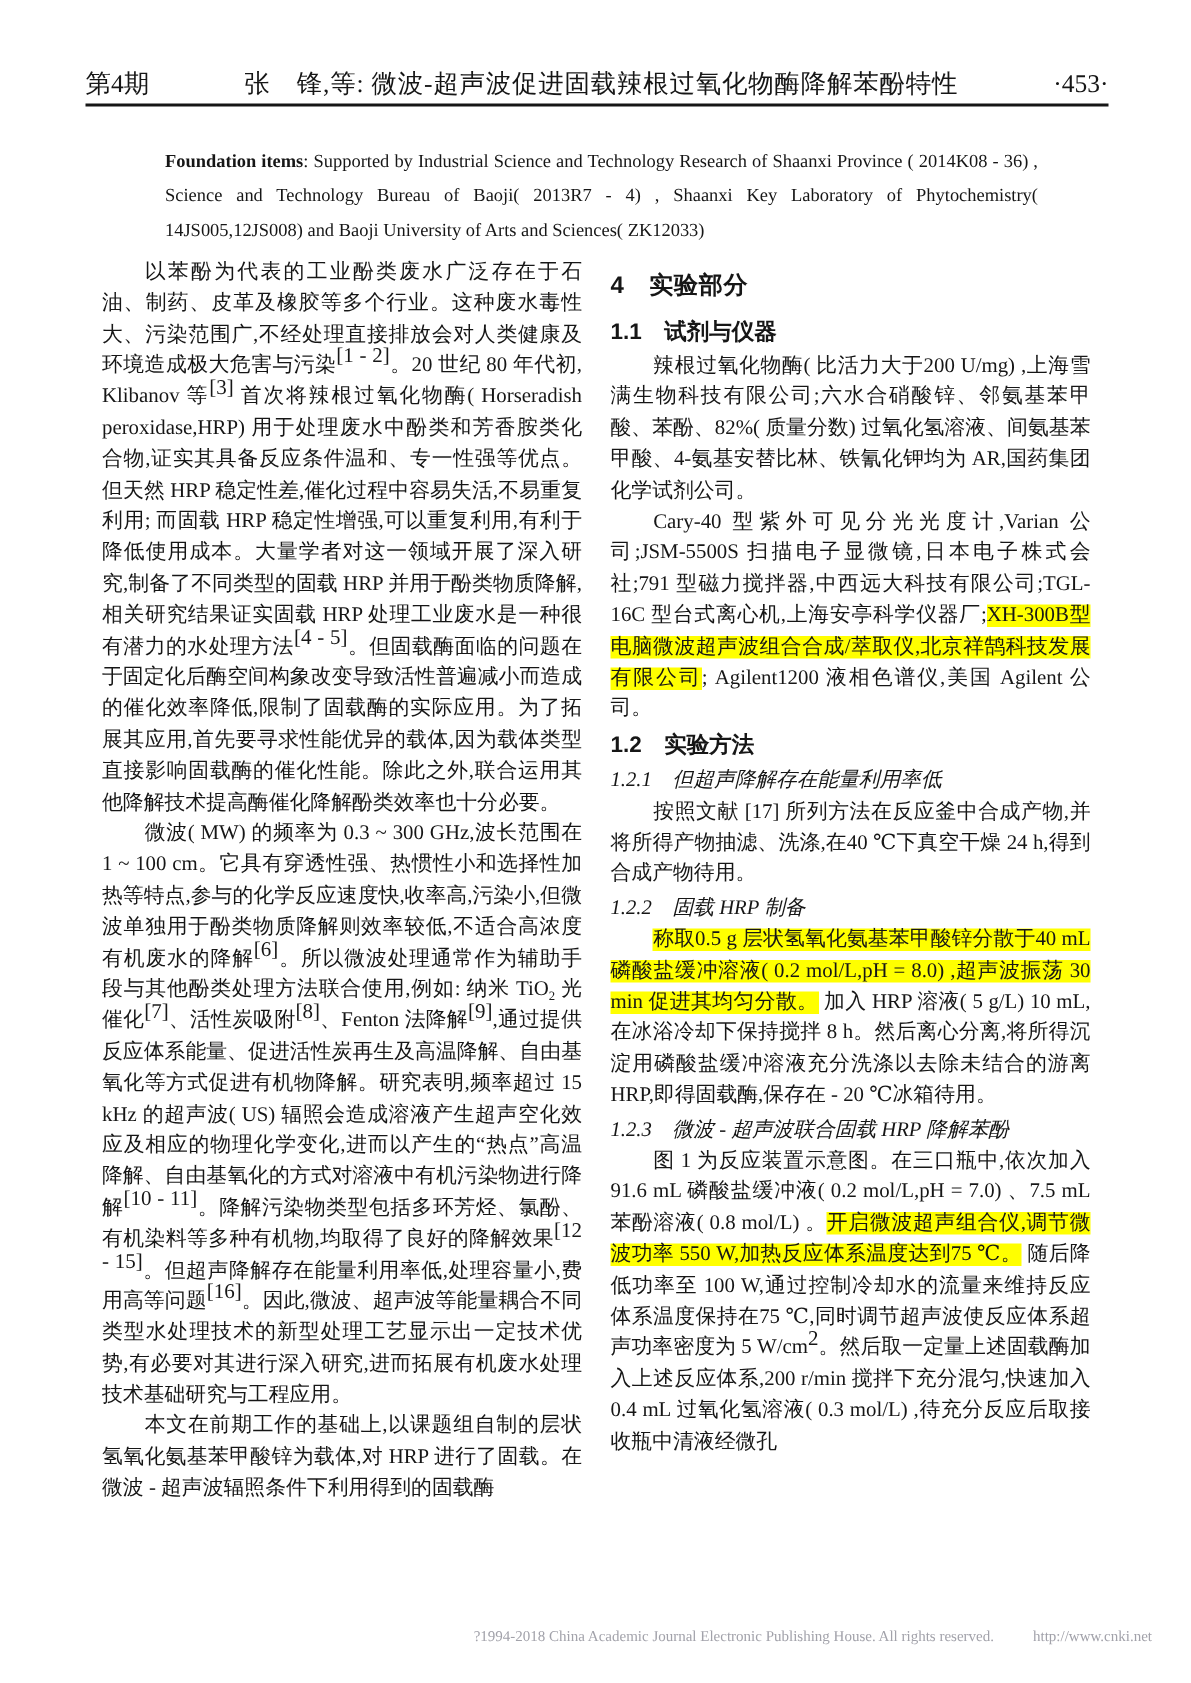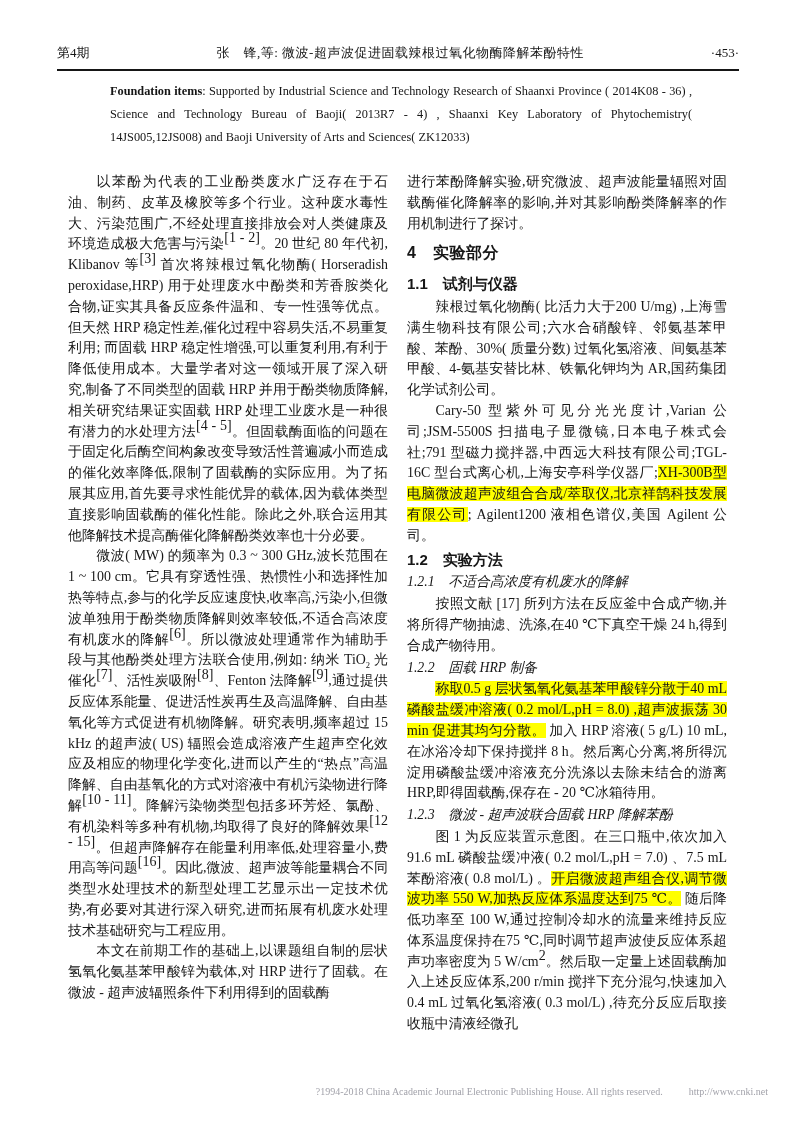--- a/index.html
+++ b/index.html
@@ -9,27 +9,27 @@
     font-family:"Liberation Serif","DejaVu Serif",serif;
   }
   .page{
     position:relative;width:794px;height:1122px;
     background:#ffffff;overflow:hidden;color:#161616;
   }
   
   .header{
     position:absolute;top:44px;left:57px;width:682px;
     display:flex;justify-content:flex-end;align-items:baseline;
-    font-size:13px;white-space:nowrap;
+    font-size:17px;white-space:nowrap;
   }
   .header .htitle{flex:1;text-align:center;letter-spacing:.5px;}
   .rule{position:absolute;top:69px;left:57px;width:682px;height:2.4px;background:#161616;}
   
   .foundation{
-    position:absolute;top:80px;left:110px;width:582px;margin:0;
+    position:absolute;top:96px;left:110px;width:582px;margin:0;
     font-size:12.3px;line-height:22.8px;text-align:justify;
   }
   .foundation b{font-weight:bold;}
   
   .cols{
     position:absolute;top:172px;left:68px;width:659px;
     display:flex;gap:19px;
   }
   .col{
     width:320px;font-size:13.9px;line-height:20.8px;
@@ -76,27 +76,26 @@
 
   <div class="cols">
 
     <div class="col">
       <p><span>以苯酚为代表的工业酚类废水广泛存在于石油、制药、皮革及橡胶等多个行业。这种废水毒性大、污染范围广,不经处理直接排放会对人类健康及环境造成极大危害与污染</span><sup>[1 - 2]</sup><span>。20 世纪 80 年代初, Klibanov 等</span><sup>[3]</sup><span> 首次将辣根过氧化物酶( Horseradish peroxidase,HRP) 用于处理废水中酚类和芳香胺类化合物,证实其具备反应条件温和、专一性强等优点。但天然 HRP 稳定性差,催化过程中容易失活,不易重复利用; 而固载 HRP 稳定性增强,可以重复利用,有利于降低使用成本。大量学者对这一领域开展了深入研究,制备了不同类型的固载 HRP 并用于酚类物质降解,相关研究结果证实固载 HRP 处理工业废水是一种很有潜力的水处理方法</span><sup>[4 - 5]</sup><span>。但固载酶面临的问题在于固定化后酶空间构象改变导致活性普遍减小而造成的催化效率降低,限制了固载酶的实际应用。为了拓展其应用,首先要寻求性能优异的载体,因为载体类型直接影响固载酶的催化性能。除此之外,联合运用其他降解技术提高酶催化降解酚类效率也十分必要。</span></p>
       <p><span>微波( MW) 的频率为 0.3 ~ 300 GHz,波长范围在 1 ~ 100 cm。它具有穿透性强、热惯性小和选择性加热等特点,参与的化学反应速度快,收率高,污染小,但微波单独用于酚类物质降解则效率较低,不适合高浓度有机废水的降解</span><sup>[6]</sup><span>。所以微波处理通常作为辅助手段与其他酚类处理方法联合使用,例如: 纳米 TiO</span><sub>2</sub><span> 光催化</span><sup>[7]</sup><span>、活性炭吸附</span><sup>[8]</sup><span>、Fenton 法降解</span><sup>[9]</sup><span>,通过提供反应体系能量、促进活性炭再生及高温降解、自由基氧化等方式促进有机物降解。研究表明,频率超过 15 kHz 的超声波( US) 辐照会造成溶液产生超声空化效应及相应的物理化学变化,进而以产生的“热点”高温降解、自由基氧化的方式对溶液中有机污染物进行降解</span><sup>[10 - 11]</sup><span>。降解污染物类型包括多环芳烃、氯酚、有机染料等多种有机物,均取得了良好的降解效果</span><sup>[12 - 15]</sup><span>。但超声降解存在能量利用率低,处理容量小,费用高等问题</span><sup>[16]</sup><span>。因此,微波、超声波等能量耦合不同类型水处理技术的新型处理工艺显示出一定技术优势,有必要对其进行深入研究,进而拓展有机废水处理技术基础研究与工程应用。</span></p>
       <p><span>本文在前期工作的基础上,以课题组自制的层状氢氧化氨基苯甲酸锌为载体,对 HRP 进行了固载。在微波 - 超声波辐照条件下利用得到的固载酶</span></p>
     </div>
 
     <div class="col">
-      <p class="noindent"><span>进行苯酚降解实验,研究微波、超声波能量辐照对固载酶催化降解率的影响,并对其影响酚类降解率的作用机制进行了探讨。</span></p>
       <h2>4　实验部分</h2>
       <h3>1.1　试剂与仪器</h3>
-      <p><span>辣根过氧化物酶( 比活力大于200 U/mg) ,上海雪满生物科技有限公司;六水合硝酸锌、邻氨基苯甲酸、苯酚、30%( 质量分数) 过氧化氢溶液、间氨基苯甲酸、4-氨基安替比林、铁氰化钾均为 AR,国药集团化学试剂公司。</span></p>
-      <p><span>Cary-50 型紫外可见分光光度计,Varian 公司;JSM-5500S 扫描电子显微镜,日本电子株式会社;791 型磁力搅拌器,中西远大科技有限公司;TGL-16C 型台式离心机,上海安亭科学仪器厂;</span><span class="hl">XH-300B型电脑微波超声波组合合成/萃取仪,北京祥鹄科技发展有限公司</span><span>; Agilent1200 液相色谱仪,美国 Agilent 公司。</span></p>
+      <p><span>辣根过氧化物酶( 比活力大于200 U/mg) ,上海雪满生物科技有限公司;六水合硝酸锌、邻氨基苯甲酸、苯酚、82%( 质量分数) 过氧化氢溶液、间氨基苯甲酸、4-氨基安替比林、铁氰化钾均为 AR,国药集团化学试剂公司。</span></p>
+      <p><span>Cary-40 型紫外可见分光光度计,Varian 公司;JSM-5500S 扫描电子显微镜,日本电子株式会社;791 型磁力搅拌器,中西远大科技有限公司;TGL-16C 型台式离心机,上海安亭科学仪器厂;</span><span class="hl">XH-300B型电脑微波超声波组合合成/萃取仪,北京祥鹄科技发展有限公司</span><span>; Agilent1200 液相色谱仪,美国 Agilent 公司。</span></p>
       <h3>1.2　实验方法</h3>
-      <h4>1.2.1　不适合高浓度有机废水的降解</h4>
+      <h4>1.2.1　但超声降解存在能量利用率低</h4>
       <p><span>按照文献 [17] 所列方法在反应釜中合成产物,并将所得产物抽滤、洗涤,在40 ℃下真空干燥 24 h,得到合成产物待用。</span></p>
       <h4>1.2.2　固载 HRP 制备</h4>
       <p><span class="hl">称取0.5 g 层状氢氧化氨基苯甲酸锌分散于40 mL磷酸盐缓冲溶液( 0.2 mol/L,pH = 8.0) ,超声波振荡 30 min 促进其均匀分散。</span><span> 加入 HRP 溶液( 5 g/L) 10 mL,在冰浴冷却下保持搅拌 8 h。然后离心分离,将所得沉淀用磷酸盐缓冲溶液充分洗涤以去除未结合的游离 HRP,即得固载酶,保存在 - 20 ℃冰箱待用。</span></p>
       <h4>1.2.3　微波 - 超声波联合固载 HRP 降解苯酚</h4>
       <p><span>图 1 为反应装置示意图。在三口瓶中,依次加入 91.6 mL 磷酸盐缓冲液( 0.2 mol/L,pH = 7.0) 、7.5 mL 苯酚溶液( 0.8 mol/L) 。</span><span class="hl">开启微波超声组合仪,调节微波功率 550 W,加热反应体系温度达到75 ℃。</span><span> 随后降低功率至 100 W,通过控制冷却水的流量来维持反应体系温度保持在75 ℃,同时调节超声波使反应体系超声功率密度为 5 W/cm</span><sup>2</sup><span>。然后取一定量上述固载酶加入上述反应体系,200 r/min 搅拌下充分混匀,快速加入 0.4 mL 过氧化氢溶液( 0.3 mol/L) ,待充分反应后取接收瓶中清液经微孔</span></p>
     </div>
 
   </div>
 
   <div class="footer">

